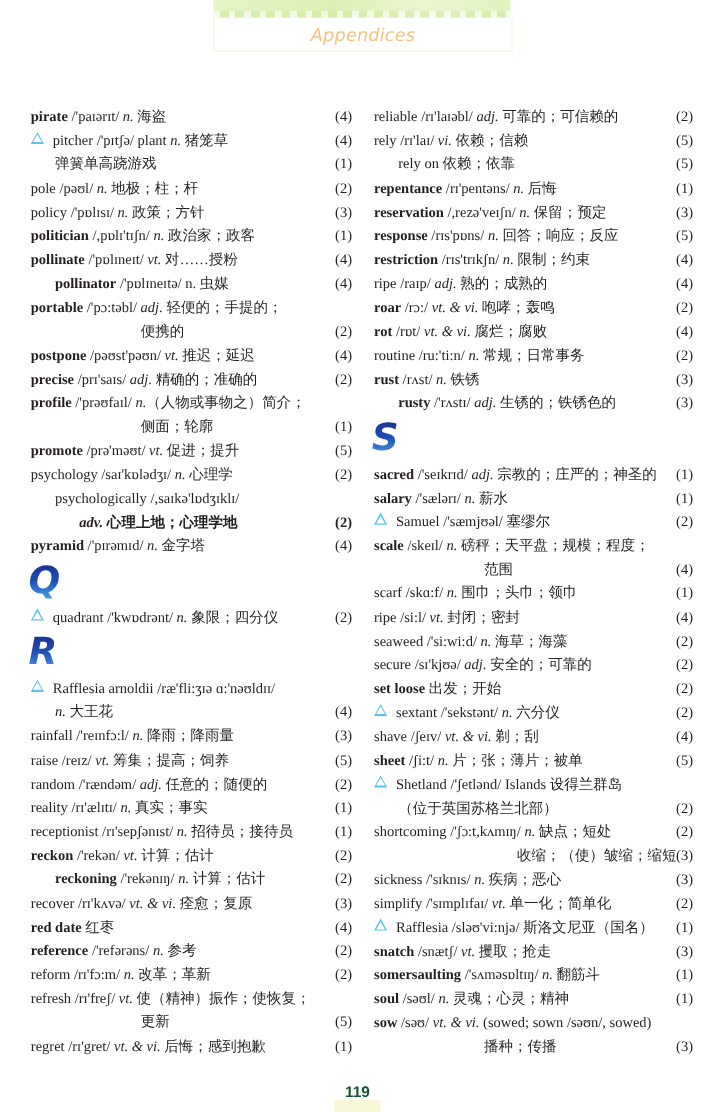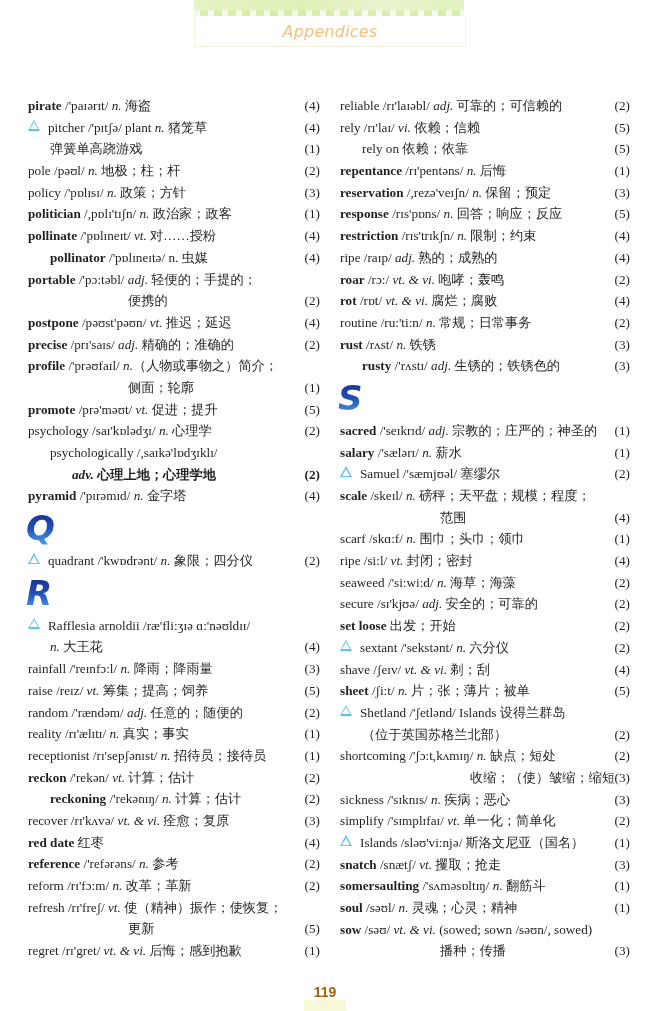--- a/index.html
+++ b/index.html
@@ -30,21 +30,21 @@
            border-left: 6px solid transparent; border-right: 6px solid transparent;
            border-bottom: 11px solid #5cc4e8; }
     .tri::after { content: ""; position: absolute; left: -4px; top: 2.5px; width: 0; height: 0;
            border-left: 4px solid transparent; border-right: 4px solid transparent; border-bottom: 7px solid #ffffff; }
     .letter { height: 43px; position: relative; }
     .letter span { position: absolute; left: -2px; top: 4px; font-family: "DejaVu Sans", sans-serif;
            font-weight: bold; font-style: italic; font-size: 34px; line-height: 34px;
            background: linear-gradient(180deg, #1a2d8f 0%, #1f4fb5 50%, #4aa0e6 100%);
            -webkit-background-clip: text; background-clip: text; color: transparent; }
     .page-num { position: absolute; left: 310px; top: 984px; width: 30px; text-align: center;
-           font-family: "Liberation Sans", sans-serif; font-weight: bold; font-size: 14px; color: #a16207; }
+           font-family: "Liberation Sans", sans-serif; font-weight: bold; font-size: 14px; color: #14532d; }
     .page-num-bg { position: absolute; left: 304px; top: 1000px; width: 42px; height: 11px; background: #f6f8d8; }
   </style>
 </head>
 <body>
 
 <div class="banner"></div>
 <div class="header-box">
   <div class="header-title">Appendices</div>
 </div>
 
@@ -121,21 +121,21 @@
     <div class="entry"><span class="hw">set loose</span><span>  出发；开始</span><span class="count">(2)</span></div>
     <div class="entry"><span class="tri"></span><span>sextant</span><span> /'sekstənt/ </span><span class="it">n.</span><span> 六分仪</span><span class="count">(2)</span></div>
     <div class="entry"><span>shave</span><span> /ʃeɪv/ </span><span class="it">vt. &amp; vi.</span><span> 剃；刮</span><span class="count">(4)</span></div>
     <div class="entry"><span class="hw">sheet</span><span> /ʃi:t/ </span><span class="it">n.</span><span> 片；张；薄片；被单</span><span class="count">(5)</span></div>
     <div class="entry"><span class="tri"></span><span>Shetland</span><span> /'ʃetlənd/ Islands  设得兰群岛</span></div>
     <div class="entry cont"><span>（位于英国苏格兰北部）</span><span class="count">(2)</span></div>
     <div class="entry"><span>shortcoming</span><span> /'ʃɔ:t,kʌmɪŋ/ </span><span class="it">n.</span><span> 缺点；短处</span><span class="count">(2)</span></div>
     <div class="entry indent4"><span>收缩；（使）皱缩；缩短</span><span class="count">(3)</span></div>
     <div class="entry"><span>sickness</span><span> /'sɪknɪs/ </span><span class="it">n.</span><span> 疾病；恶心</span><span class="count">(3)</span></div>
     <div class="entry"><span>simplify</span><span> /'sɪmplɪfaɪ/ </span><span class="it">vt.</span><span> 单一化；简单化</span><span class="count">(2)</span></div>
-    <div class="entry"><span class="tri"></span><span>Islands</span><span> /sləʊ'vi:njə/ 斯洛文尼亚（国名）</span><span class="count">(1)</span></div>
+    <div class="entry"><span class="tri"></span><span>Rafflesia</span><span> /sləʊ'vi:njə/ 斯洛文尼亚（国名）</span><span class="count">(1)</span></div>
     <div class="entry"><span class="hw">snatch</span><span> /snætʃ/ </span><span class="it">vt.</span><span> 攫取；抢走</span><span class="count">(3)</span></div>
     <div class="entry"><span class="hw">somersaulting</span><span> /'sʌməsɒltɪŋ/ </span><span class="it">n.</span><span> 翻筋斗</span><span class="count">(1)</span></div>
     <div class="entry"><span class="hw">soul</span><span> /səʊl/ </span><span class="it">n.</span><span> 灵魂；心灵；精神</span><span class="count">(1)</span></div>
     <div class="entry"><span class="hw">sow</span><span> /səʊ/ </span><span class="it">vt. &amp; vi.</span><span> (sowed; sown /səʊn/, sowed)</span></div>
     <div class="entry indent3"><span>播种；传播</span><span class="count">(3)</span></div>
   </div>
 
 <div class="page-num-bg"></div>
 <div class="page-num">119</div>
 

